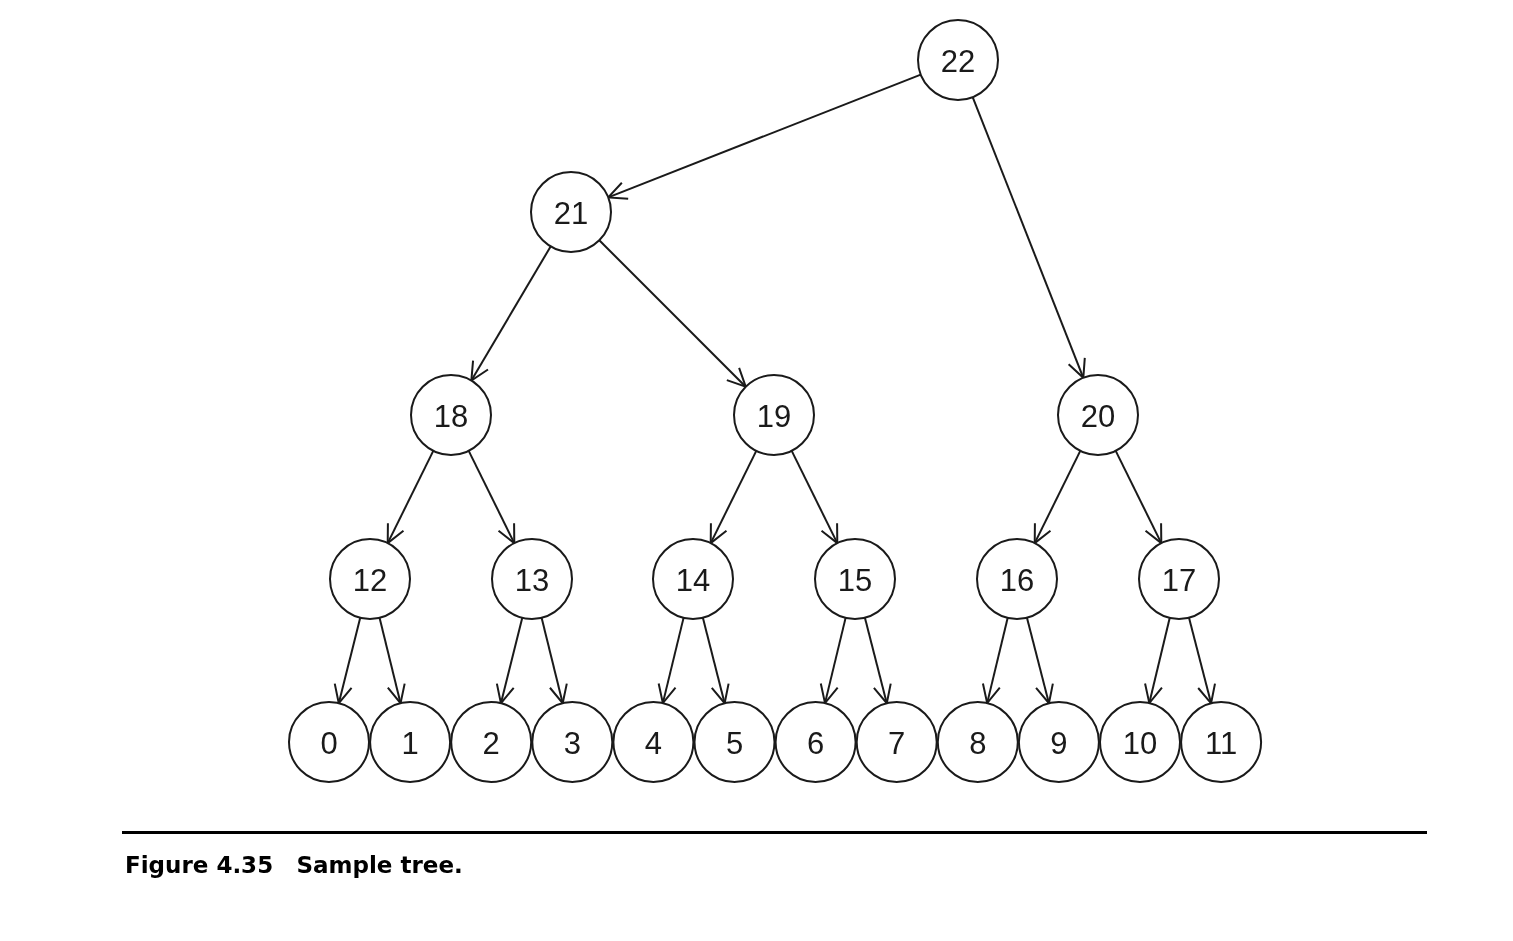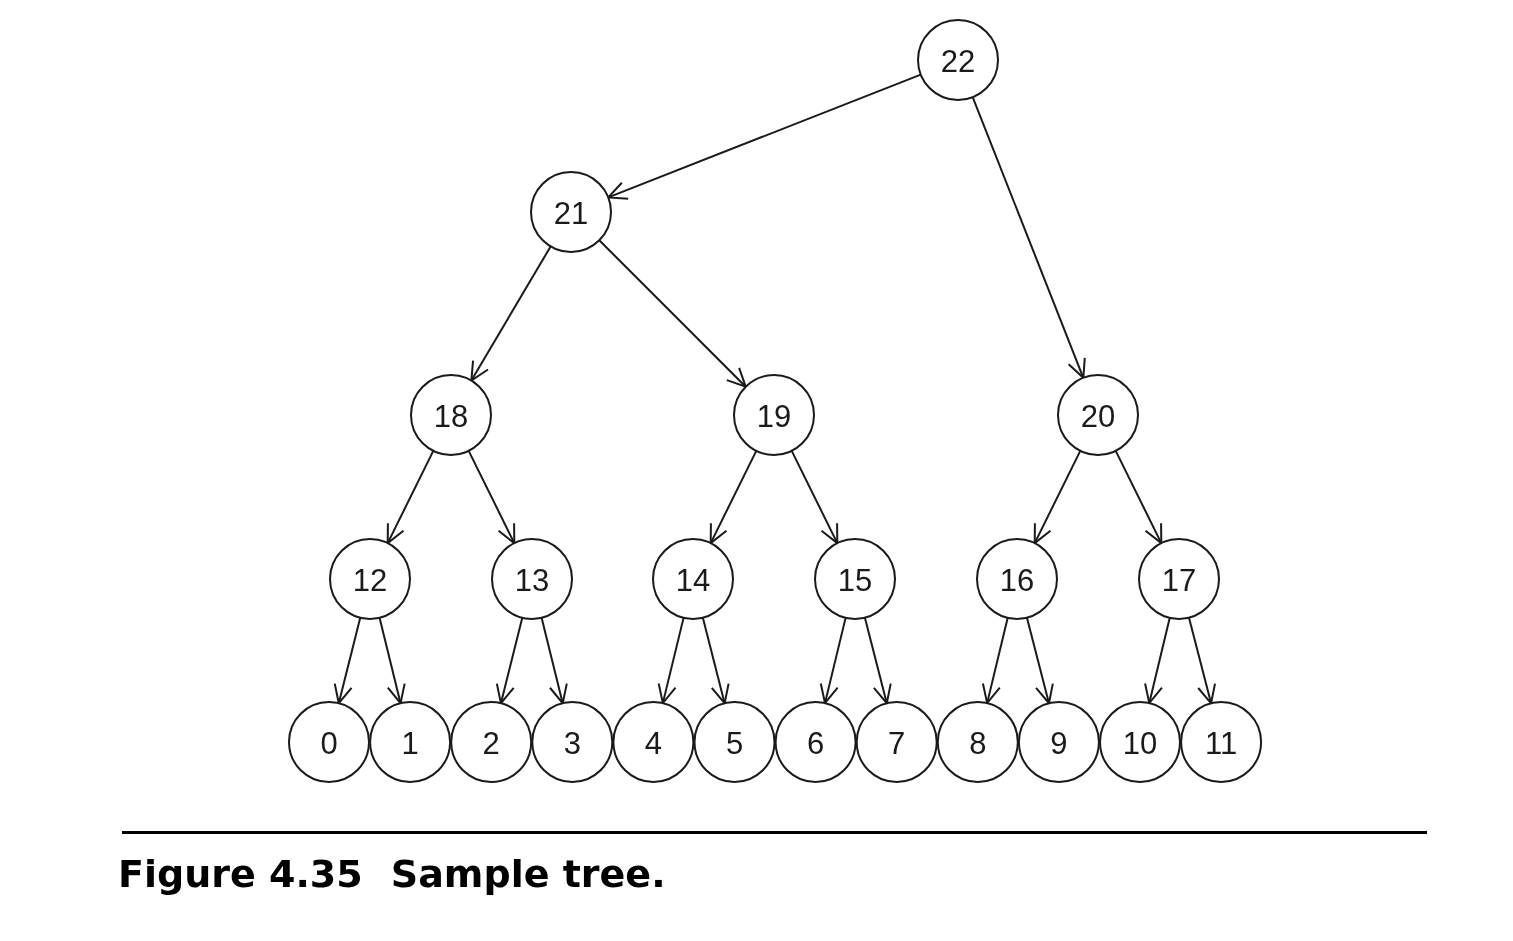--- a/index.html
+++ b/index.html
@@ -2,21 +2,21 @@
 <html><head>
 <meta charset="utf-8">
 <style>
   html, body { margin: 0; padding: 0; background: #ffffff; }
   body { width: 1513px; height: 941px; position: relative; overflow: hidden; }
   #tree { position: absolute; left: 0; top: 0; }
   .node circle { fill: #ffffff; stroke: #1a1a1a; stroke-width: 2; }
   .node text { font-family: "Liberation Sans", sans-serif; font-size: 31px; fill: #1a1a1a; text-anchor: middle; dominant-baseline: central; }
   .edge { stroke: #1a1a1a; stroke-width: 2; fill: none; }
   .rule { position: absolute; left: 122px; top: 831px; width: 1305px; height: 3px; background: #000; }
-  .caption { position: absolute; left: 118px; top: 852px; font-family: "DejaVu Sans", sans-serif; font-size: 38px; color: #000; white-space: nowrap; }
+  .caption { position: absolute; left: 125px; top: 852px; font-family: "DejaVu Sans", sans-serif; font-size: 23px; color: #000; white-space: nowrap; }
   .caption .label { font-weight: bold; margin-right: 16px; }
   .caption .text { font-weight: bold; }
 </style>
 </head>
 <body>
 
 <svg id="tree" width="1513" height="830" xmlns="http://www.w3.org/2000/svg">
   <g id="edges">
       <g>
         <line class="edge" x1="920.7687710421591" y1="74.62311835036648" x2="608.2312289578409" y2="197.37688164963353"></line>

